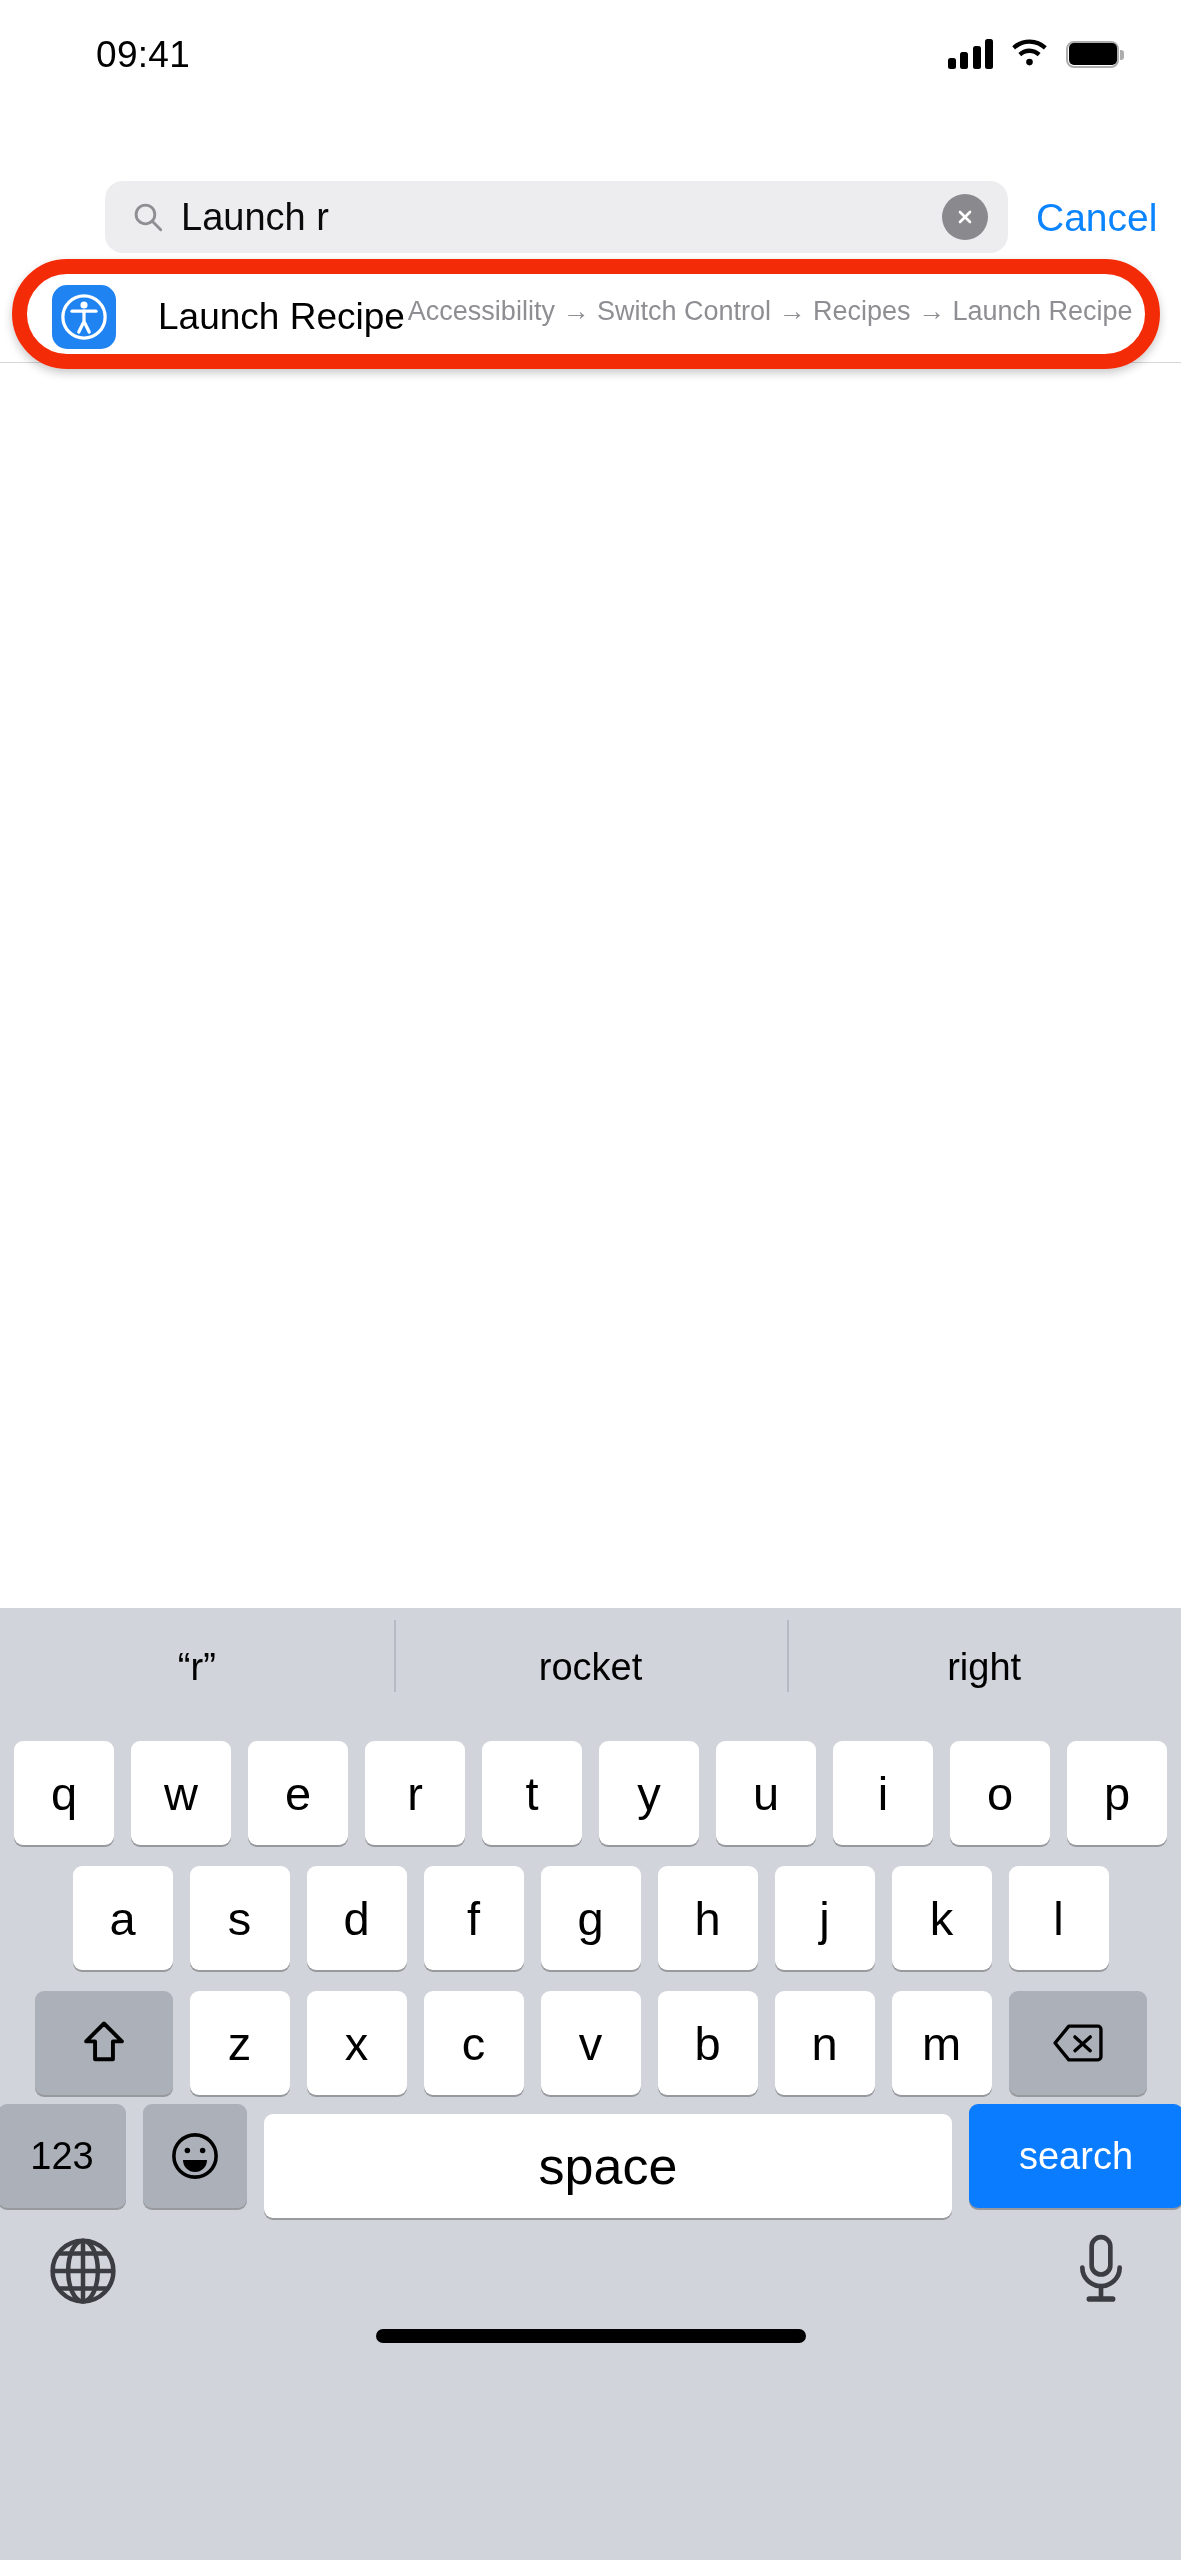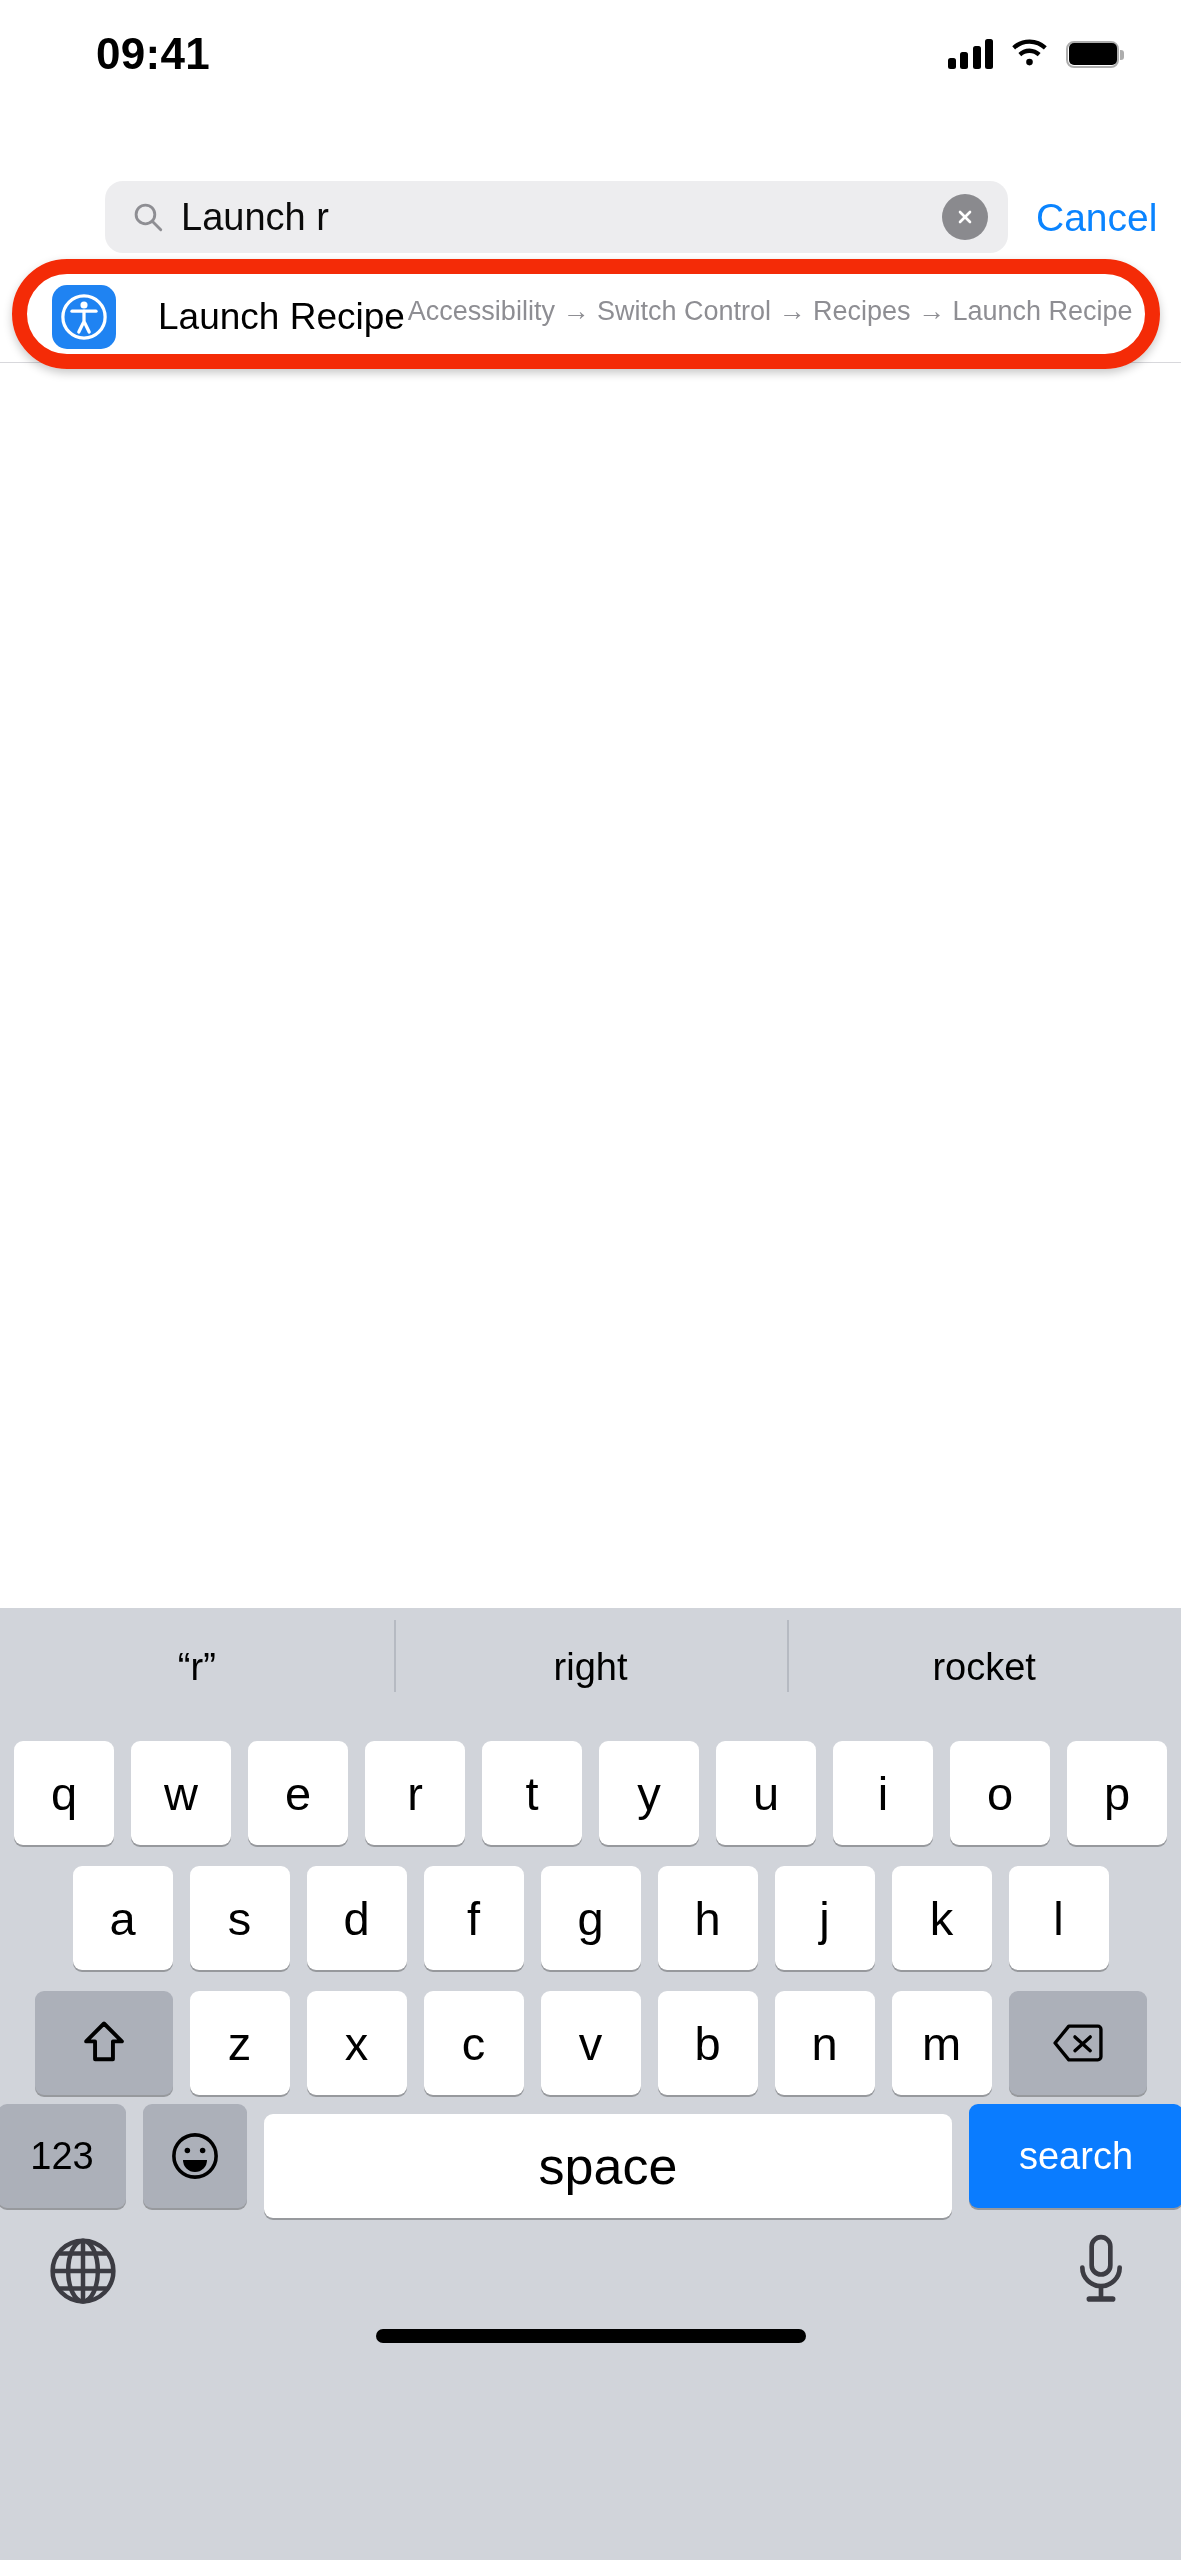--- a/index.html
+++ b/index.html
@@ -12,21 +12,21 @@
   }
   #phone { position: relative; width:1181px; height:2560px; background:#fff; }
 
   
   .statusbar {
     position:absolute; left:0; top:0; width:1181px; height:108px;
     display:flex; align-items:center; justify-content:space-between;
     padding: 0 62px 0 96px;
   }
   .sb-time {
-    font-size:44px; font-weight:700; color:#000; letter-spacing:0.3px;
+    font-size:37px; font-weight:400; color:#000; letter-spacing:0.3px;
     line-height:1;
   }
   .sb-right { display:flex; align-items:center; gap:17px; }
   .sig { display:flex; align-items:flex-end; gap:4.5px; height:30px; }
   .sig i { display:block; width:8px; background:#000; border-radius:2.5px; }
   .sig i:nth-child(1){ height:11px; }
   .sig i:nth-child(2){ height:17px; }
   .sig i:nth-child(3){ height:23px; }
   .sig i:nth-child(4){ height:30px; }
   .wifi { width:39px; height:30px; }
@@ -218,22 +218,22 @@
     <div class="res-sep"></div>
     <div class="hl-oval"></div>
   </div>
 
   <div class="blank"></div>
 
   <div class="keyboard">
 
     <div class="predbar">
       <div class="pred">“r”</div>
+      <div class="pred">rocket</div>
       <div class="pred">right</div>
-      <div class="pred">rocket</div>
     </div>
 
     <div class="krow r1">
       <div class="key">q</div>
       <div class="key">w</div>
       <div class="key">e</div>
       <div class="key">r</div>
       <div class="key">t</div>
       <div class="key">y</div>
       <div class="key">u</div>

